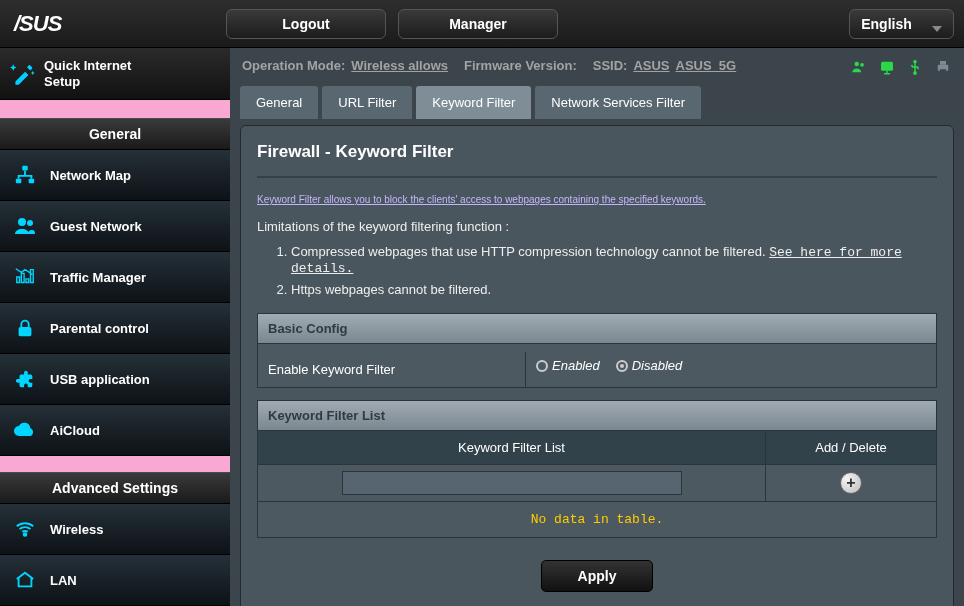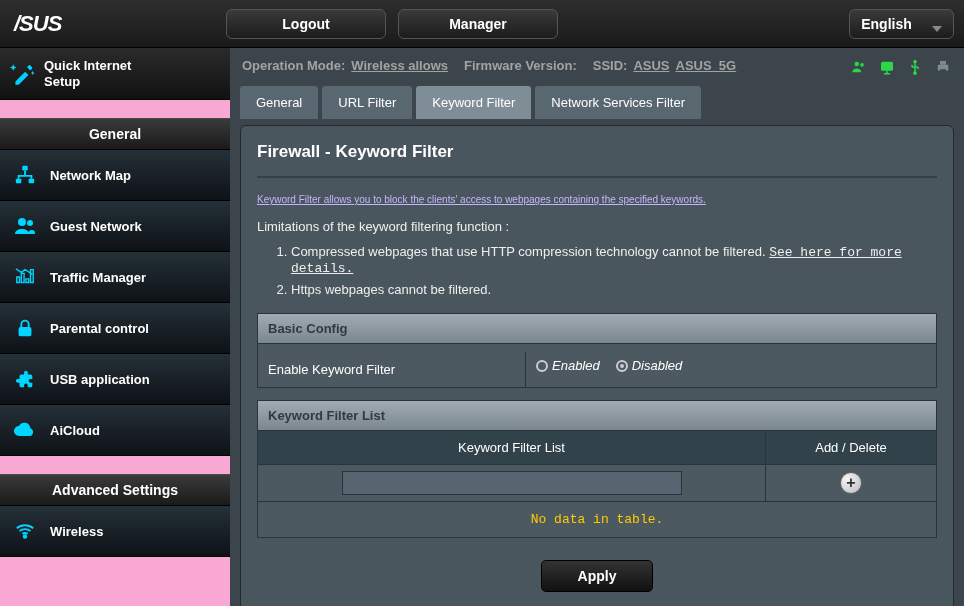--- a/index.html
+++ b/index.html
@@ -380,20 +380,28 @@
     <div class="section-head">Advanced Settings</div>
 
     <div class="nav-item">
       <span class="ic">
           <svg viewBox="0 0 24 24" width="22" height="22" fill="none" stroke="currentColor" stroke-width="2">
             <path d="M3 9a14 14 0 0118 0M6 12a10 10 0 0112 0M9 15a6 6 0 016 0"></path>
             <circle cx="12" cy="18" r="1.5" fill="currentColor"></circle>
           </svg>
         </span>
       <span>Wireless</span>
+    </div>
+    <div class="nav-item">
+      <span class="ic">
+          <svg viewBox="0 0 24 24" width="22" height="22" fill="none" stroke="currentColor" stroke-width="2">
+            <path d="M3 11l9-7 9 7M5 10v9h14v-9"></path>
+          </svg>
+        </span>
+      <span>LAN</span>
     </div>
   </div>
 
   <div class="main">
     <div class="status-row">
       <span class="lbl">Operation Mode:</span>
       <span class="val" style="margin-left:-10px;">Wireless allows</span>
       <span class="lbl">Firmware Version:</span>
       <span class="lbl">SSID:</span>
       <span class="val" style="margin-left:-10px;">ASUS</span>

